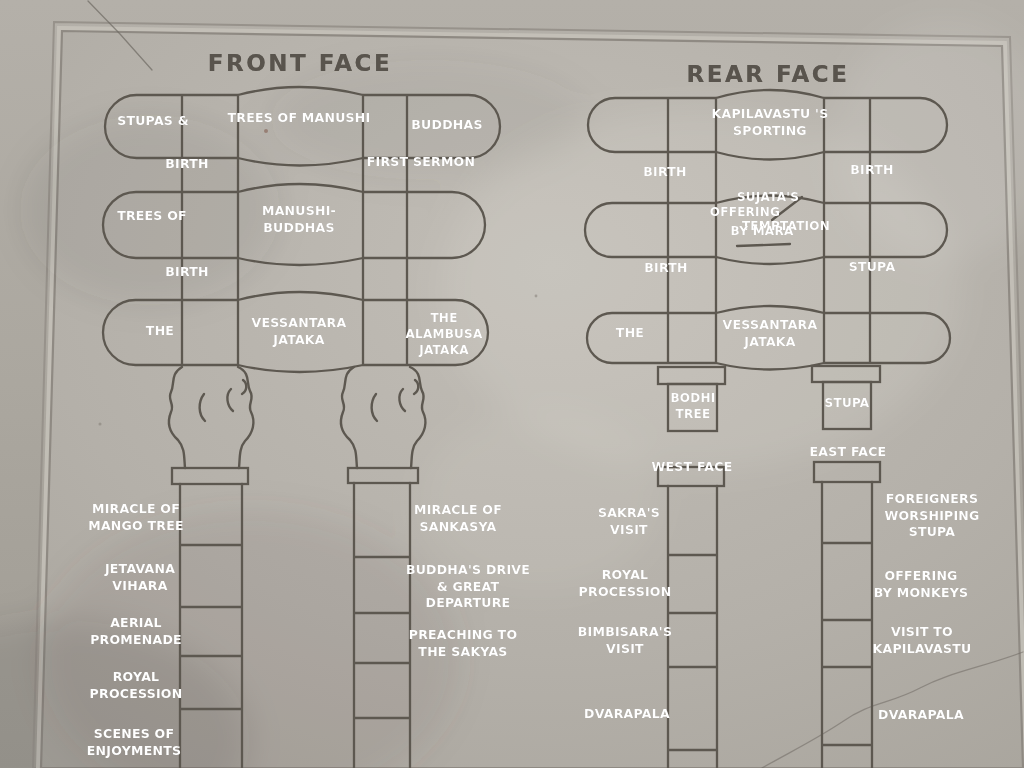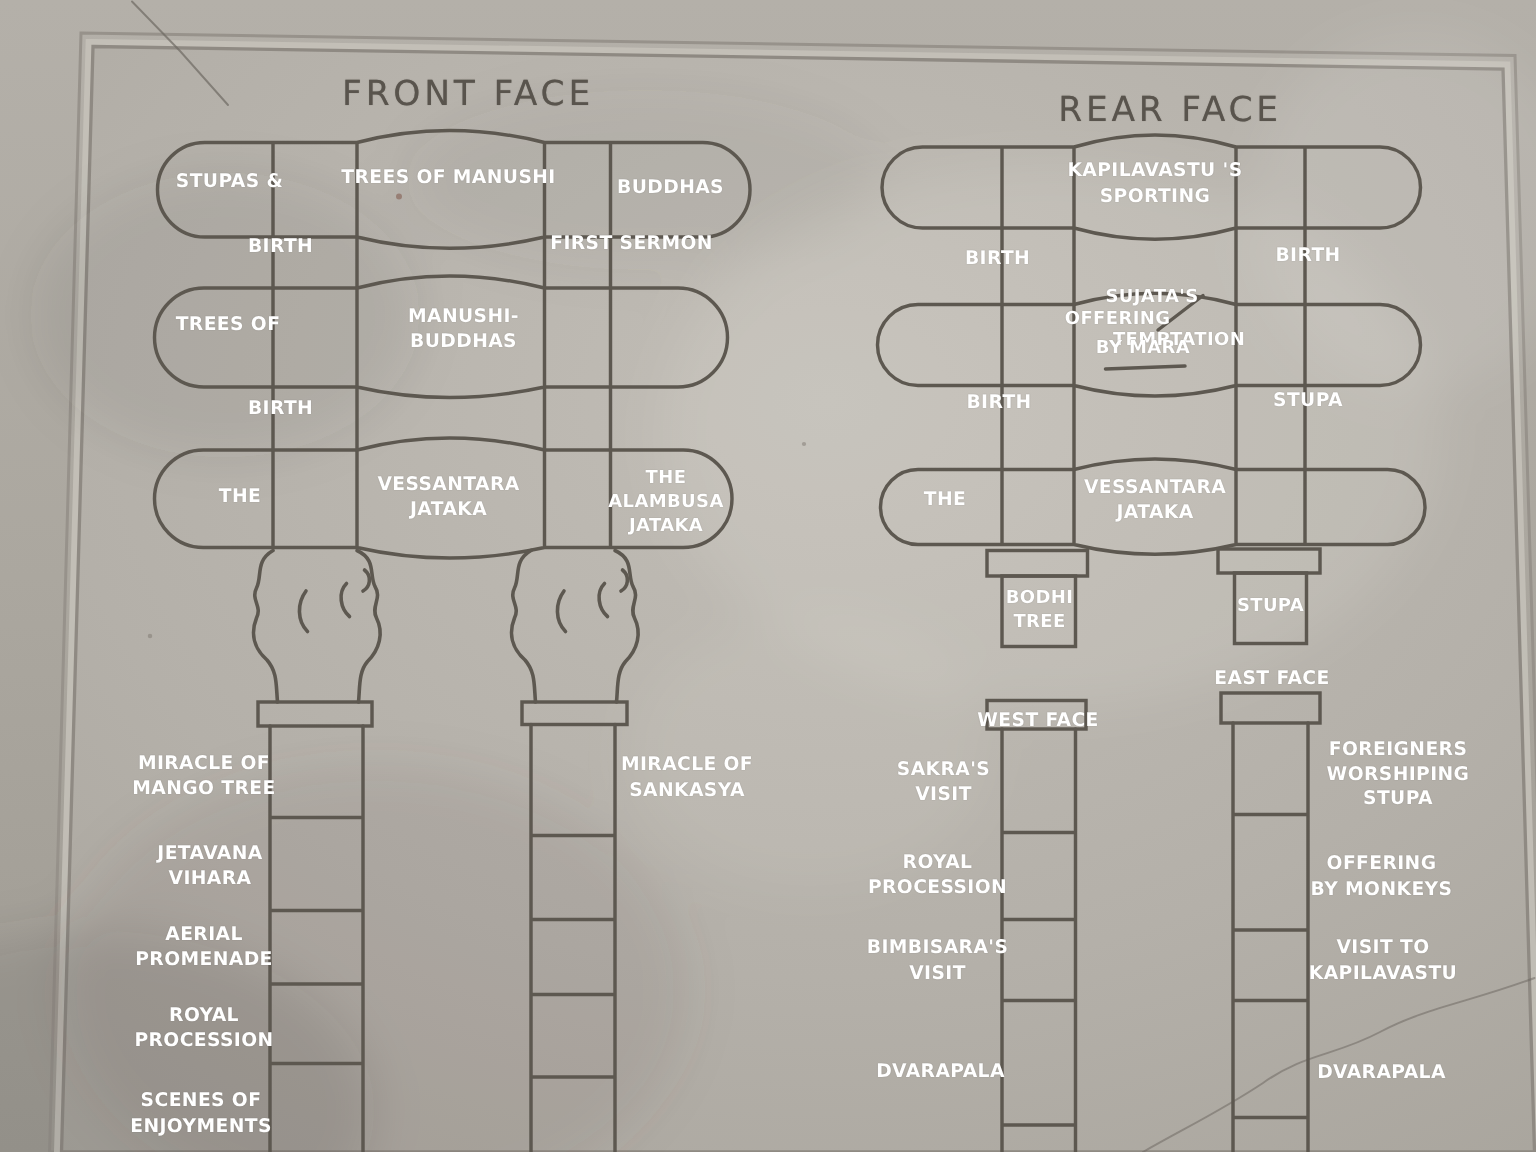--- a/index.html
+++ b/index.html
@@ -8,21 +8,21 @@
     font-family:"DejaVu Sans","Liberation Sans",sans-serif;
     -webkit-font-smoothing:antialiased;
   }
   .scene svg.art{position:absolute;left:0;top:0;}
   .lbl{
     position:absolute;transform:translate(-50%,-50%);
     text-align:center;font-weight:bold;color:#ffffff;
     white-space:pre-line;line-height:1.32;font-size:12.5px;
     letter-spacing:.25px;text-shadow:0 0 .6px rgba(79,75,68,.55);
   }
-  .title{font-size:23px;letter-spacing:2.5px;color:#59544d;font-weight:normal;margin-left:12px;}
+  .title{font-size:23px;letter-spacing:2.5px;color:#59544d;font-weight:bold;}
   .sm{font-size:12px;}
 </style>
 </head>
 <body>
 
 <div class="scene">
 
   <svg class="art" width="1024" height="768" viewBox="0 0 1024 768">
     <defs>
       <linearGradient id="outerG" x1="0" y1="0" x2="0" y2="1">
@@ -104,21 +104,21 @@
   <div class="lbl title" style="left:300px;top:63px">FRONT FACE</div>
 
   <div class="lbl" style="left:153px;top:121px">STUPAS &amp;</div>
   <div class="lbl" style="left:299px;top:118px">TREES OF MANUSHI</div>
   <div class="lbl" style="left:447px;top:125px">BUDDHAS</div>
 
   <div class="lbl" style="left:187px;top:164px">BIRTH</div>
   <div class="lbl" style="left:421px;top:162px">FIRST SERMON</div>
 
   <div class="lbl" style="left:152px;top:216px">TREES OF</div>
-  <div class="lbl" style="left:309px;top:219px">MANUSHI-
+  <div class="lbl" style="left:299px;top:219px">MANUSHI-
 BUDDHAS</div>
 
   <div class="lbl" style="left:187px;top:272px">BIRTH</div>
 
   <div class="lbl" style="left:160px;top:331px">THE</div>
   <div class="lbl" style="left:299px;top:331px">VESSANTARA
 JATAKA</div>
   <div class="lbl sm" style="left:444px;top:335px">THE
 ALAMBUSA
 JATAKA</div>
@@ -129,20 +129,25 @@
 VIHARA</div>
   <div class="lbl" style="left:136px;top:631px">AERIAL
 PROMENADE</div>
   <div class="lbl" style="left:136px;top:685px">ROYAL
 PROCESSION</div>
   <div class="lbl" style="left:134px;top:742px">SCENES OF
 ENJOYMENTS</div>
 
   <div class="lbl" style="left:458px;top:518px">MIRACLE OF
 SANKASYA</div>
+  <div class="lbl" style="left:468px;top:587px">BUDDHA'S DRIVE
+&amp; GREAT
+DEPARTURE</div>
+  <div class="lbl" style="left:463px;top:643px">PREACHING TO
+THE SAKYAS</div>
 
   <div class="lbl title" style="left:768px;top:74px">REAR FACE</div>
 
   <div class="lbl" style="left:770px;top:122px">KAPILAVASTU 'S
 SPORTING</div>
 
   <div class="lbl" style="left:665px;top:172px">BIRTH</div>
   <div class="lbl" style="left:872px;top:170px">BIRTH</div>
 
   <div class="lbl sm" style="left:768px;top:198px">SUJATA'S</div>
@@ -154,21 +159,21 @@
   <div class="lbl" style="left:872px;top:267px">STUPA</div>
 
   <div class="lbl" style="left:630px;top:333px">THE</div>
   <div class="lbl" style="left:770px;top:333px">VESSANTARA
 JATAKA</div>
 
   <div class="lbl sm" style="left:693px;top:407px">BODHI
 TREE</div>
   <div class="lbl sm" style="left:847px;top:404px">STUPA</div>
 
-  <div class="lbl" style="left:692px;top:480px">WEST FACE</div>
+  <div class="lbl" style="left:692px;top:467px">WEST FACE</div>
   <div class="lbl" style="left:848px;top:452px">EAST FACE</div>
 
   <div class="lbl" style="left:629px;top:521px">SAKRA'S
 VISIT</div>
   <div class="lbl" style="left:625px;top:583px">ROYAL
 PROCESSION</div>
   <div class="lbl" style="left:625px;top:640px">BIMBISARA'S
 VISIT</div>
   <div class="lbl" style="left:627px;top:714px">DVARAPALA</div>
 

